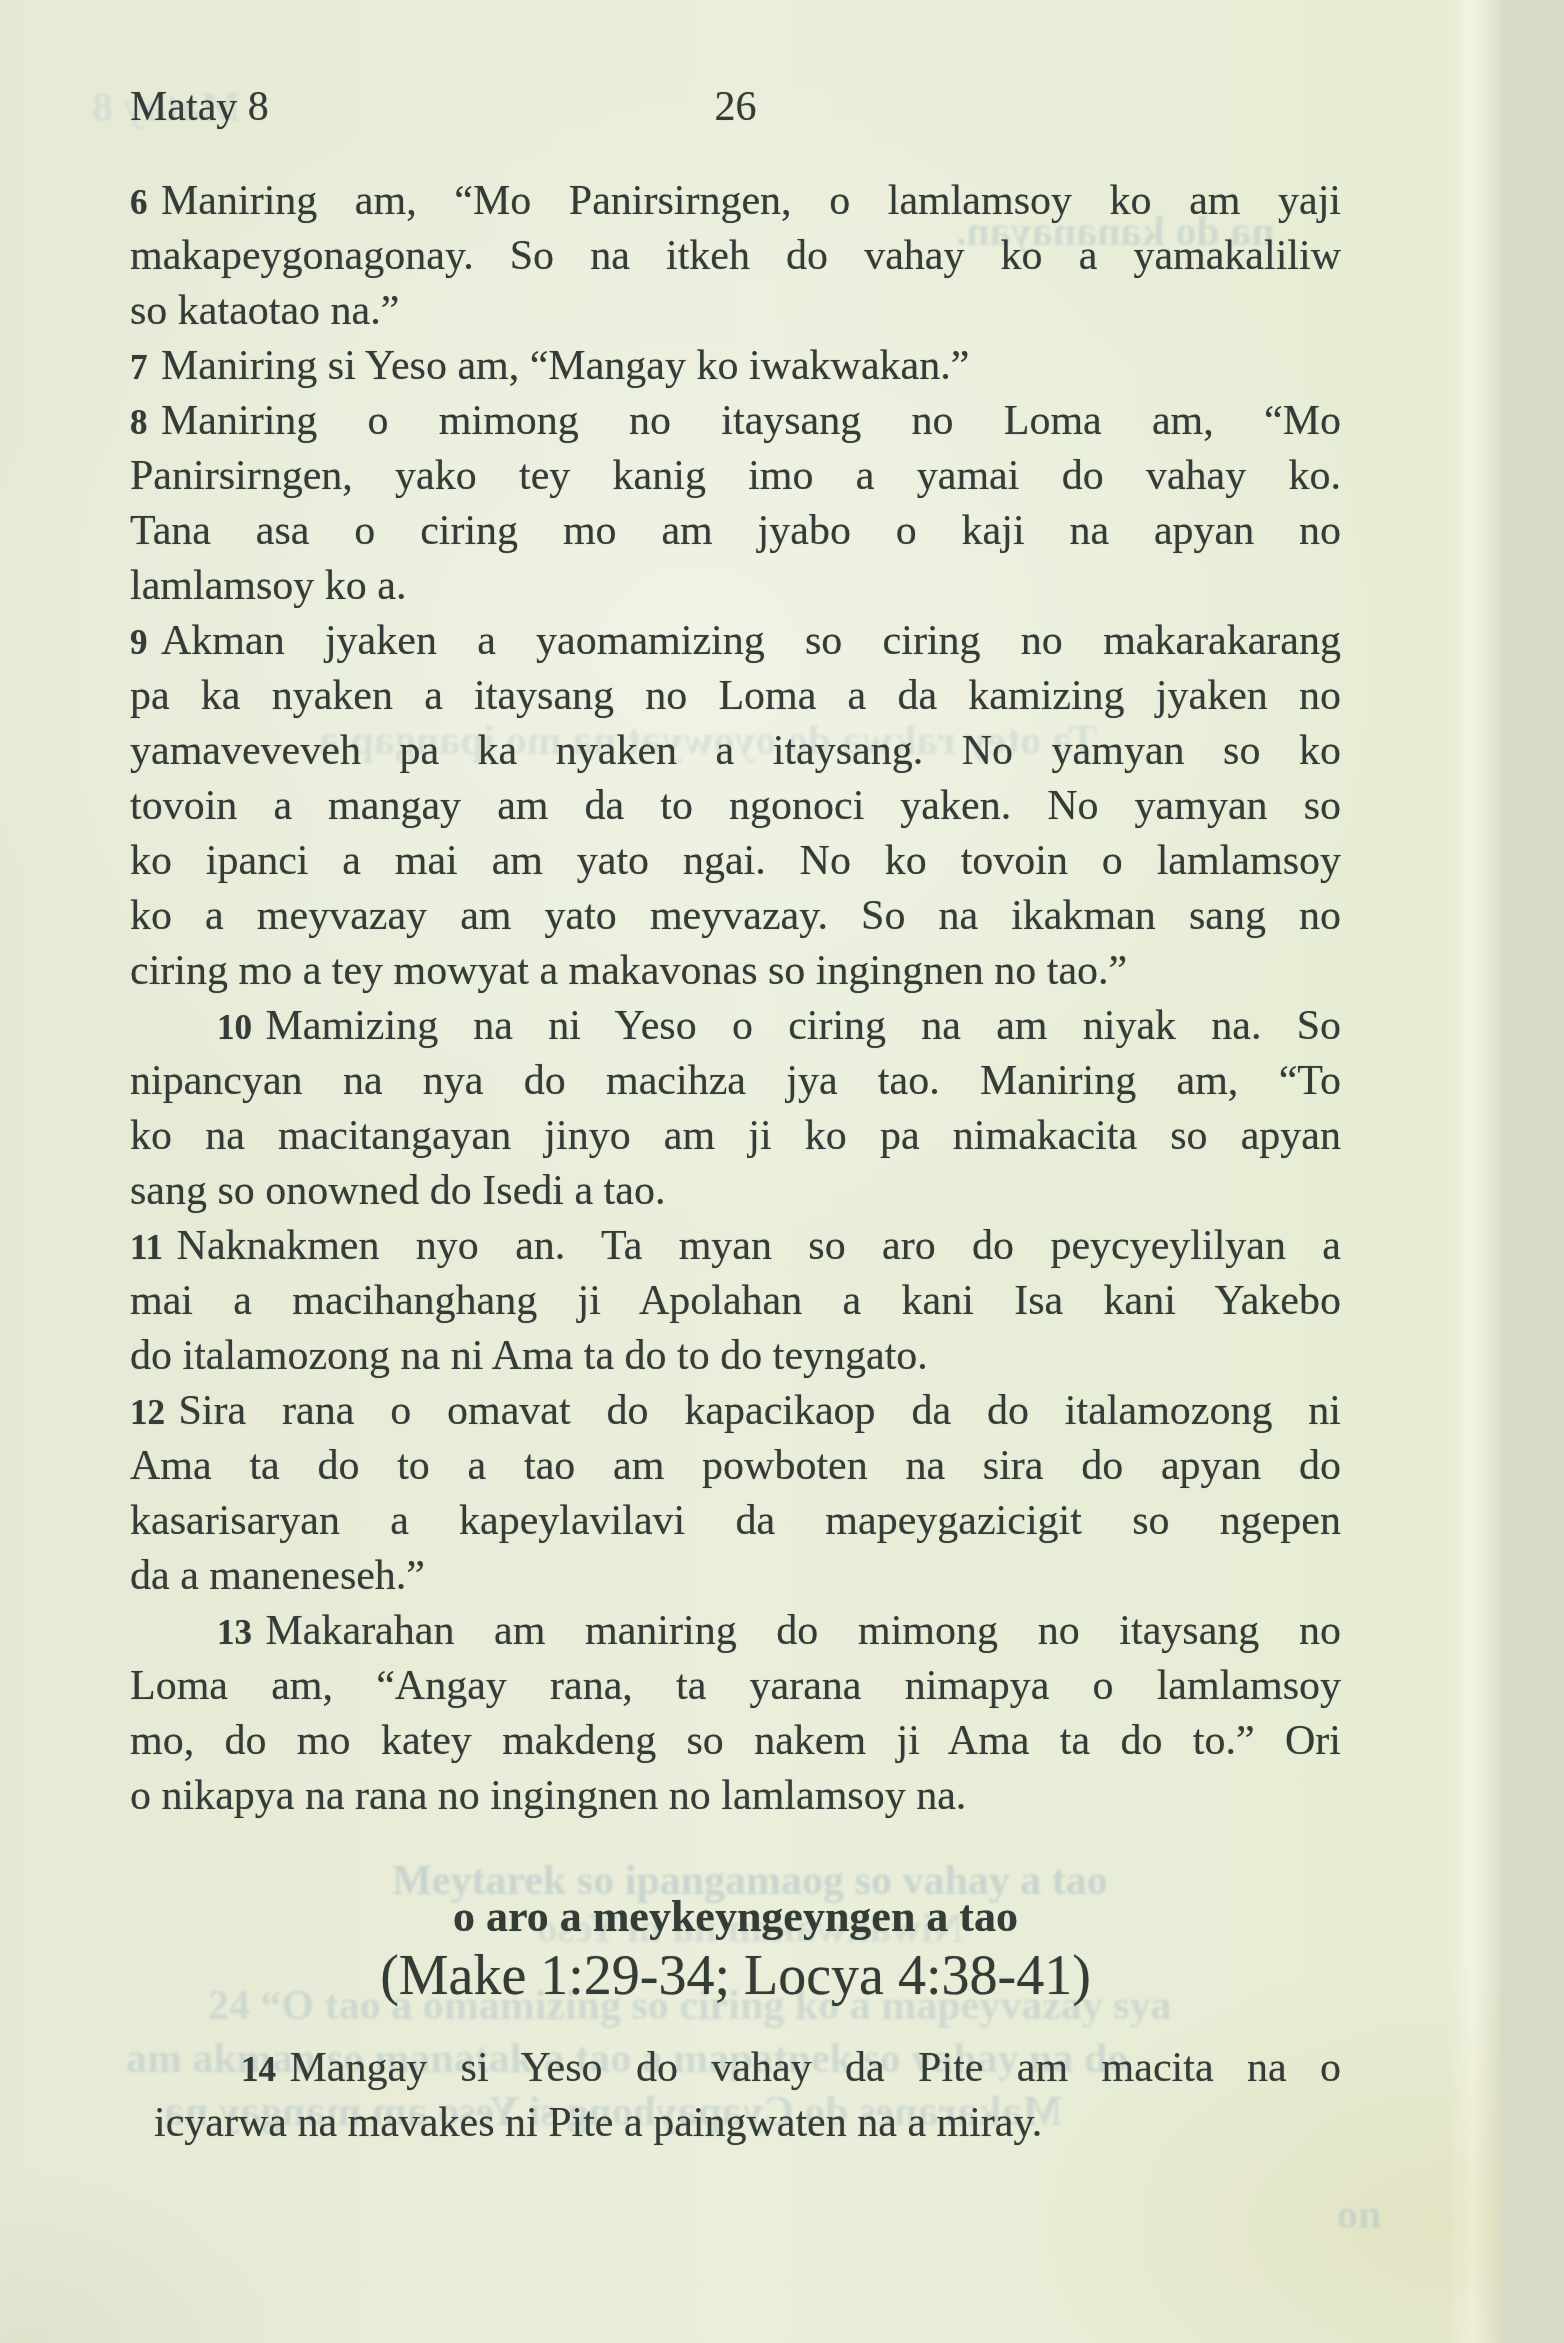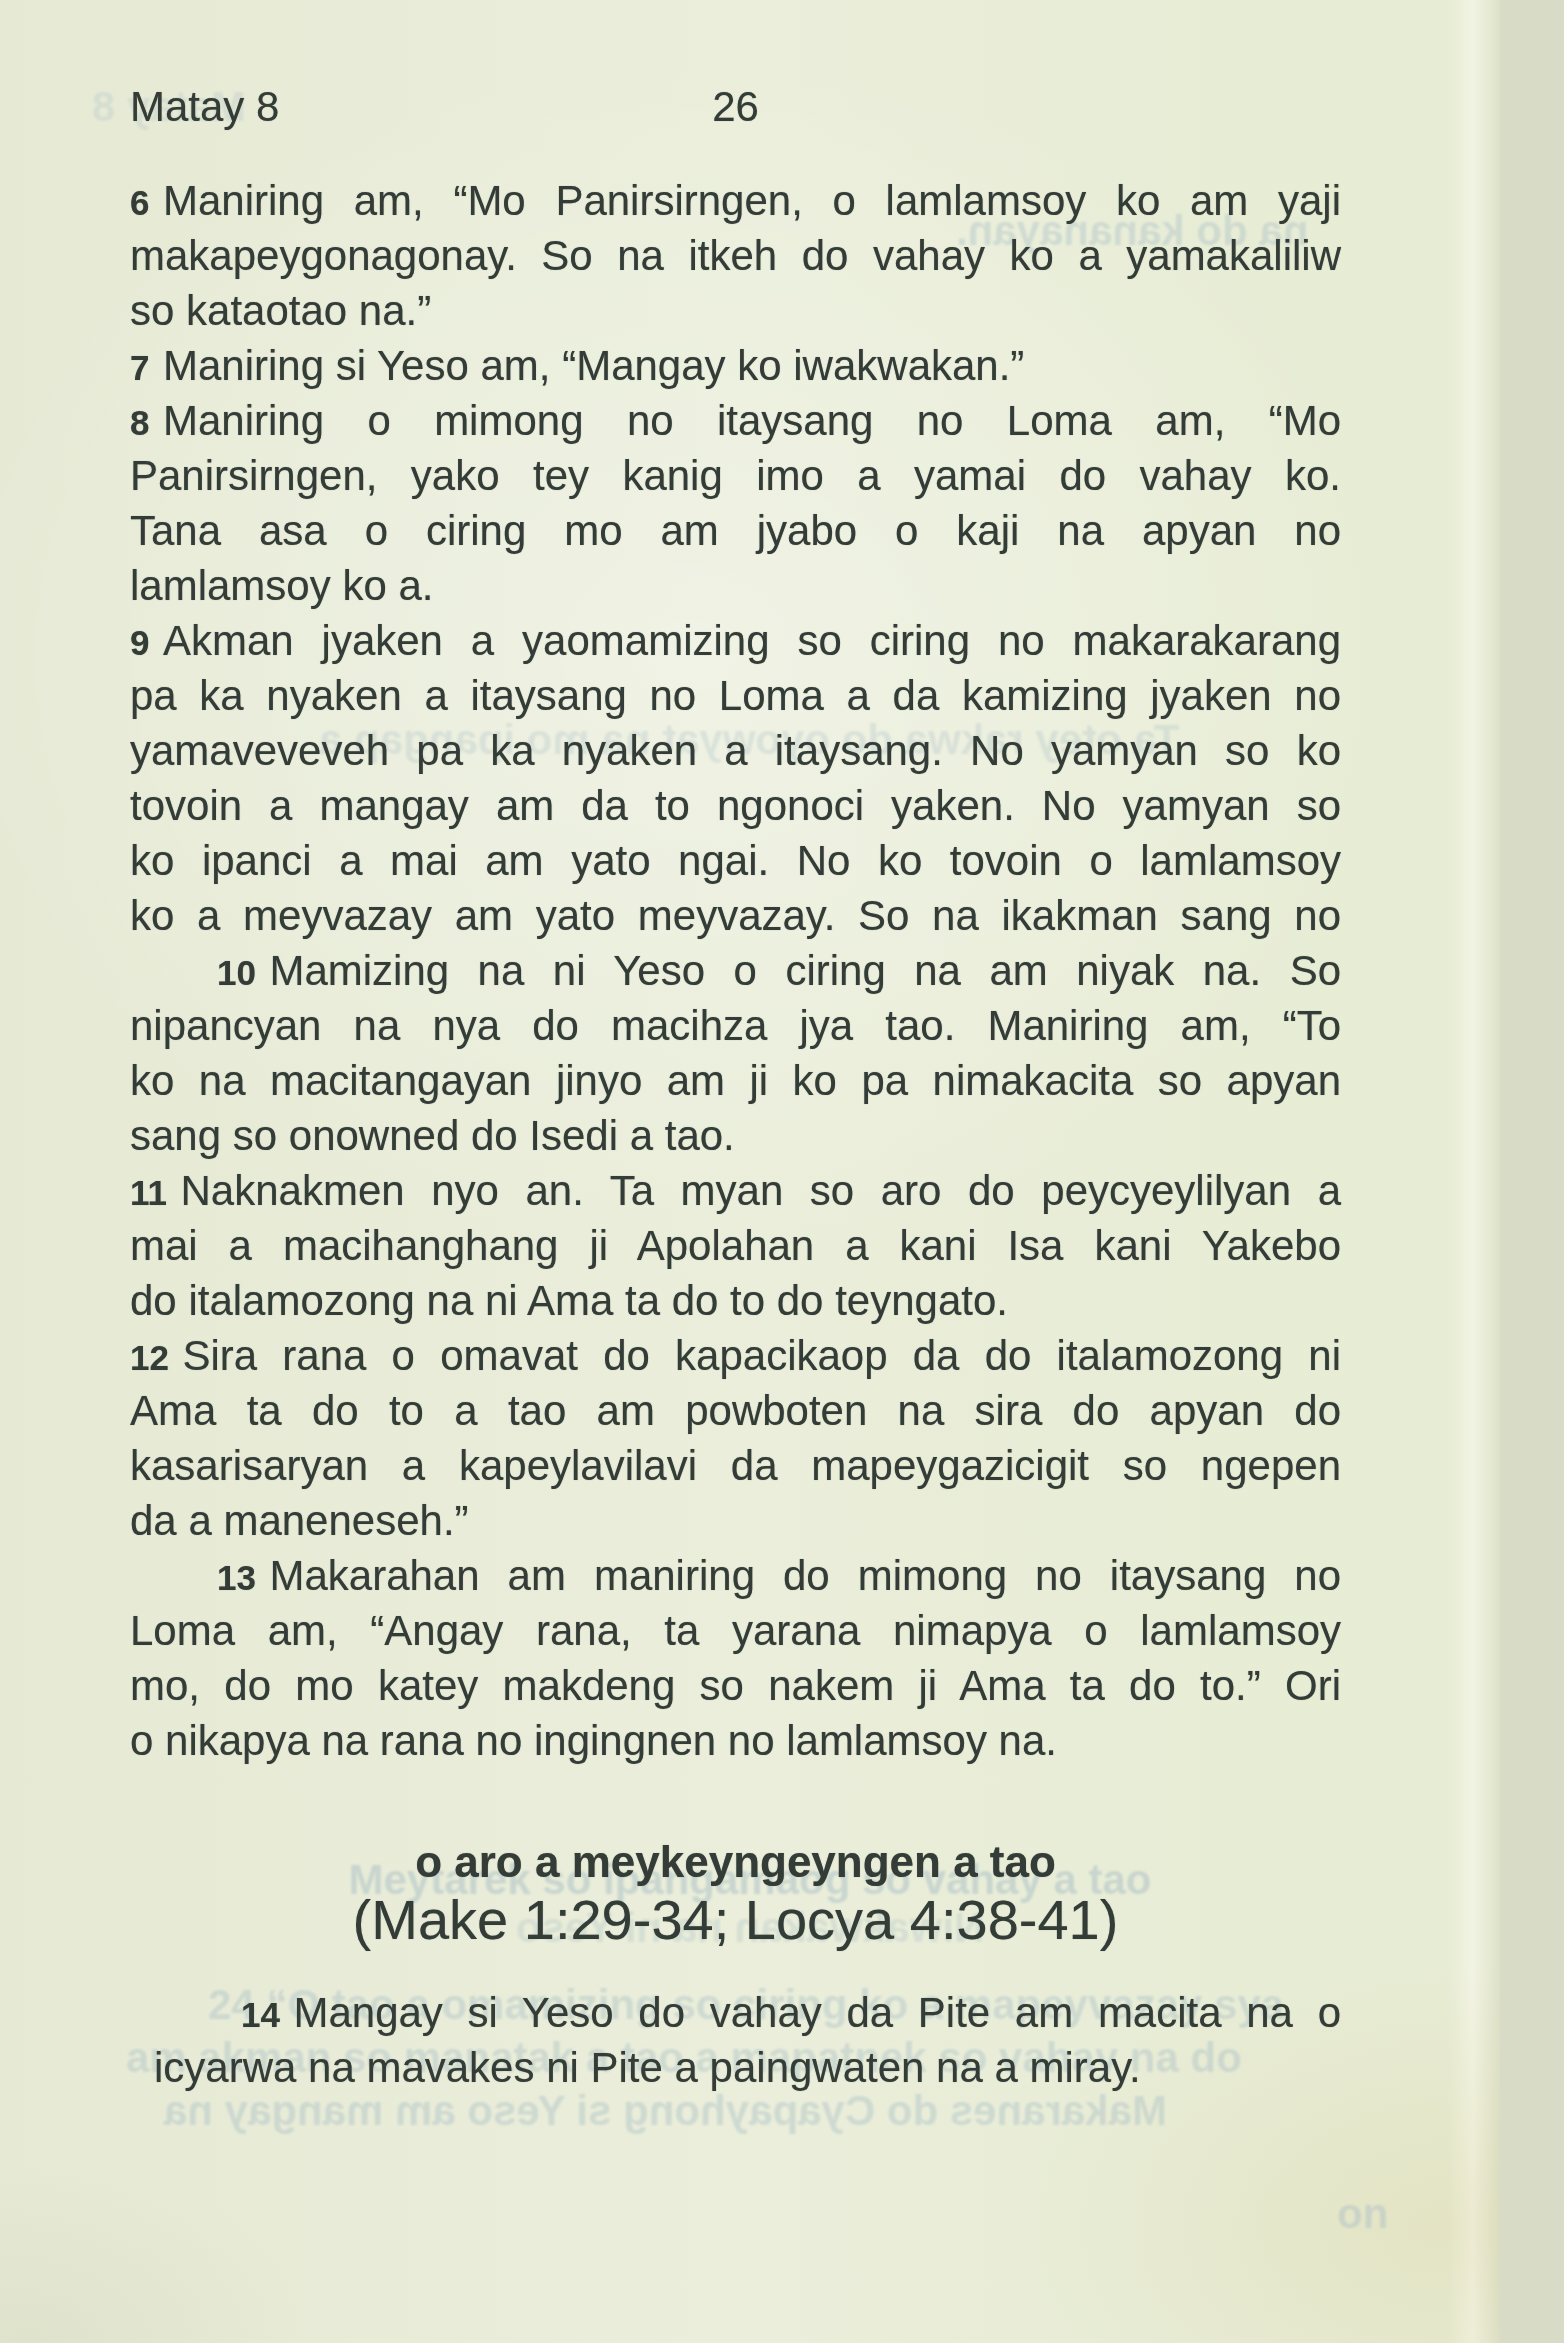--- a/index.html
+++ b/index.html
@@ -10,21 +10,21 @@
   html,body{margin:0;padding:0;background:#d8dcc6;}
   .scan{
     position:relative;
     width:1500px;height:2343px;
     overflow:hidden;
     background:
       radial-gradient(ellipse 1062px 869px at 46% 28%, rgba(255,255,255,0.30), rgba(255,255,255,0) 70%),
       radial-gradient(ellipse 676px 406px at 96% 95%, rgba(214,198,140,0.22), rgba(214,198,140,0) 65%),
       radial-gradient(ellipse 483px 290px at 2% 100%, rgba(190,190,160,0.18), rgba(190,190,160,0) 60%),
       linear-gradient(to right, #e6ead5 0%, #eaeeda 50%, #e7ecd4 96.5%, #f2f4e3 98.2%, #dde1c9 100%);
-    font-family:Liberation Sans, sans-serif;
+    font-family:Liberation Serif, serif;
     color:var(--ink);
   }
   
   .ghost-layer{position:absolute;inset:0;pointer-events:none;}
   .ghost{
     position:absolute;
     color:var(--ghost);
     white-space:nowrap;
     filter:blur(1.2px);
     font-weight:bold;
@@ -104,20 +104,21 @@
           <div class="line"><span>Tana asa o ciring mo am jyabo o kaji na apyan no</span></div>
           <div class="line final"><span>lamlamsoy ko a.</span></div>
         </div>
         <div class="verse">
           <div class="line"><span class="vnum">9</span><span>Akman jyaken a yaomamizing so ciring no makarakarang</span></div>
           <div class="line"><span>pa ka nyaken a itaysang no Loma a da kamizing jyaken no</span></div>
           <div class="line"><span>yamaveveveh pa ka nyaken a itaysang. No yamyan so ko</span></div>
           <div class="line"><span>tovoin a mangay am da to ngonoci yaken. No yamyan so</span></div>
           <div class="line"><span>ko ipanci a mai am yato ngai. No ko tovoin o lamlamsoy</span></div>
           <div class="line"><span>ko a meyvazay am yato meyvazay. So na ikakman sang no</span></div>
+          <div class="line final"><span>ciring mo a tey mowyat a makavonas so ingingnen no tao.”</span></div>
         </div>
         <div class="verse indent">
           <div class="line"><span class="vnum">10</span><span>Mamizing na ni Yeso o ciring na am niyak na. So</span></div>
           <div class="line"><span>nipancyan na nya do macihza jya tao. Maniring am, “To</span></div>
           <div class="line"><span>ko na macitangayan jinyo am ji ko pa nimakacita so apyan</span></div>
           <div class="line final"><span>sang so onowned do Isedi a tao.</span></div>
         </div>
         <div class="verse">
           <div class="line"><span class="vnum">11</span><span>Naknakmen nyo an. Ta myan so aro do peycyeylilyan a</span></div>
           <div class="line"><span>mai a macihanghang ji Apolahan a kani Isa kani Yakebo</span></div>

